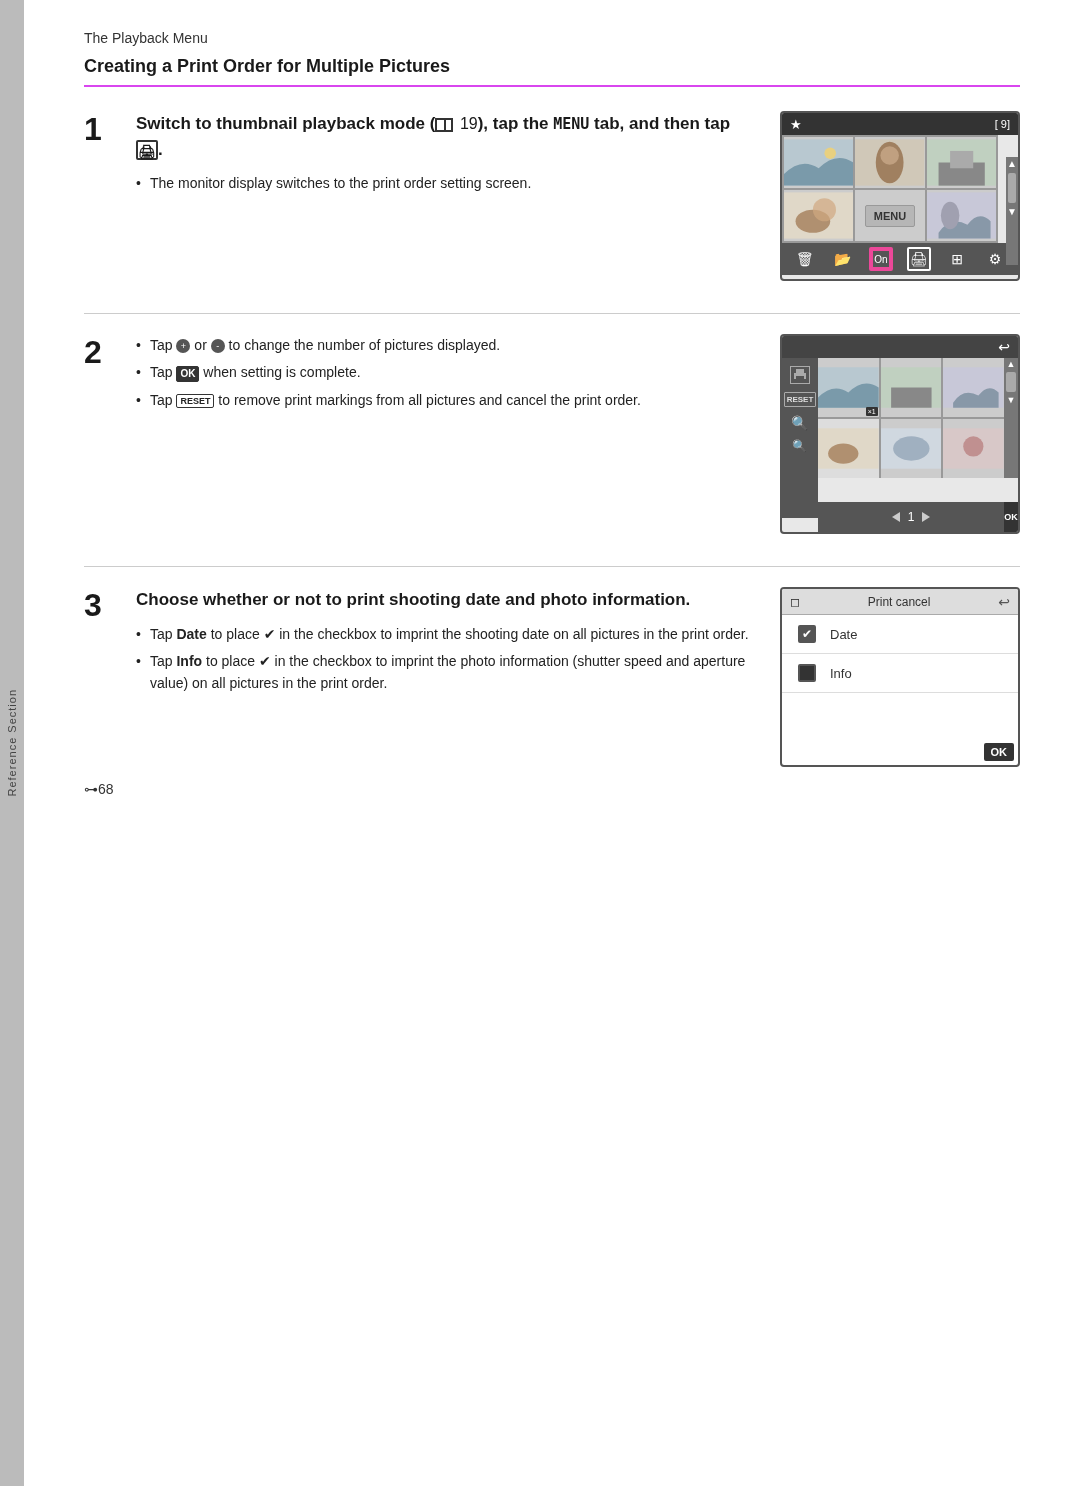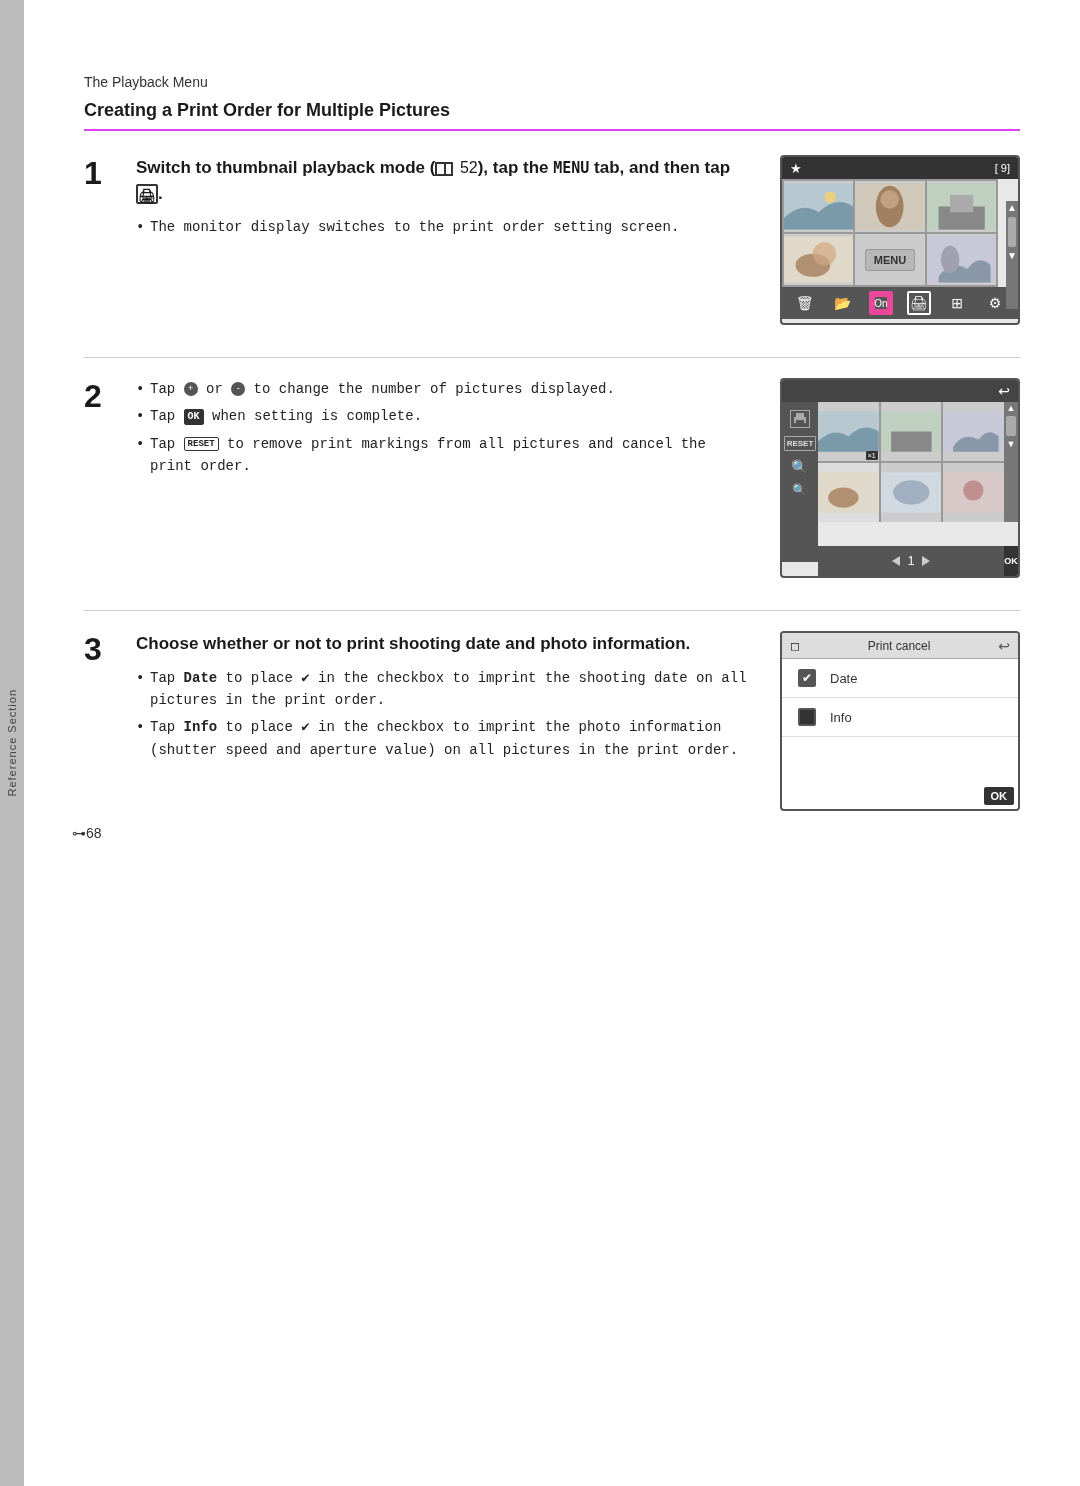--- a/index.html
+++ b/index.html
@@ -48,21 +48,20 @@
       list-style: none;
       padding-left: 0;
       font-size: 14px;
       line-height: 1.6;
       color: #222;
     }
     .bullet-list li {
       padding-left: 14px;
       position: relative;
       margin-bottom: 5px;
-      font-family: Liberation Mono, monospace;
     }
     .bullet-list li::before {
       content: '•';
       position: absolute;
       left: 0;
     }
     .bold { font-weight: bold; }
     .icon-inline {
       display: inline-block;
       font-size: 12px;
@@ -351,21 +350,21 @@
 
     .divider {
       border: none;
       border-top: 1px solid #ccc;
       margin: 20px 0;
     }
 
     .footer-page {
       position: absolute;
       bottom: 30px;
-      left: 48px;
+      left: 60px;
       font-size: 14px;
       color: #333;
     }
 
     .step-row {
       display: flex;
       gap: 30px;
       align-items: flex-start;
     }
     .step-text-col {
@@ -413,33 +412,33 @@
 
     .menu-bold { font-family: monospace; font-weight: bold; font-size: 15px; }
   </style>
 </head>
 <body>
 
 <div class="sidebar-strip">
   <span>Reference Section</span>
 </div>
 
-<div class="page" style="margin-left: 24px; margin-top: 44px;">
+<div class="page" style="margin-left: 24px;">
   <div class="header-text">The Playback Menu</div>
 
   <div class="section-title">Creating a Print Order for Multiple Pictures</div>
 
   <div class="step-row" style="margin-bottom: 32px;">
     <div class="step-text-col">
       <div style="display:flex; gap:16px;">
         <div class="step-number">1</div>
         <div class="step-content">
           <div class="step-main">
             Switch to thumbnail playback mode
-            (<span class="icon-book"></span><span style="font-weight:normal; font-size:16px;"> 52</span>), tap the <span class="menu-bold">MENU</span> tab, and then tap
+            (<span class="icon-book"></span><span style="font-weight:normal; font-size:16px;"> 19</span>), tap the <span class="menu-bold">MENU</span> tab, and then tap
             <span style="display:inline-block; border:2px solid #333; width:22px; height:20px; vertical-align:middle; background:#fff; text-align:center; font-size:14px; border-radius:2px;">🖨</span>.
           </div>
           <ul class="bullet-list">
             <li>The monitor display switches to the print order setting screen.</li>
           </ul>
         </div>
       </div>
     </div>
     <div class="step-img-col">
 
@@ -494,21 +493,21 @@
 
           <div class="scrollbar-r" style="height: 108px;">
             <span class="sb-arrow">▲</span>
             <div class="sb-thumb"></div>
             <span class="sb-arrow">▼</span>
           </div>
         </div>
         <div class="cs1-bottom-bar">
           <div class="cs1-bottom-icon">🗑</div>
           <div class="cs1-bottom-icon">📂</div>
-          <div class="cs1-bottom-icon" style="font-size:10px; border:6px solid #ec4899; padding:1px 3px; border-radius:2px;">On</div>
+          <div class="cs1-bottom-icon" style="font-size:10px; border:4px solid #ec4899; padding:1px 3px; border-radius:2px;">On</div>
           <div class="cs1-bottom-icon active">🖨</div>
           <div class="cs1-bottom-icon">⊞</div>
           <div class="cs1-bottom-icon">⚙</div>
         </div>
       </div>
     </div>
   </div>
 
   <hr class="divider">
 

